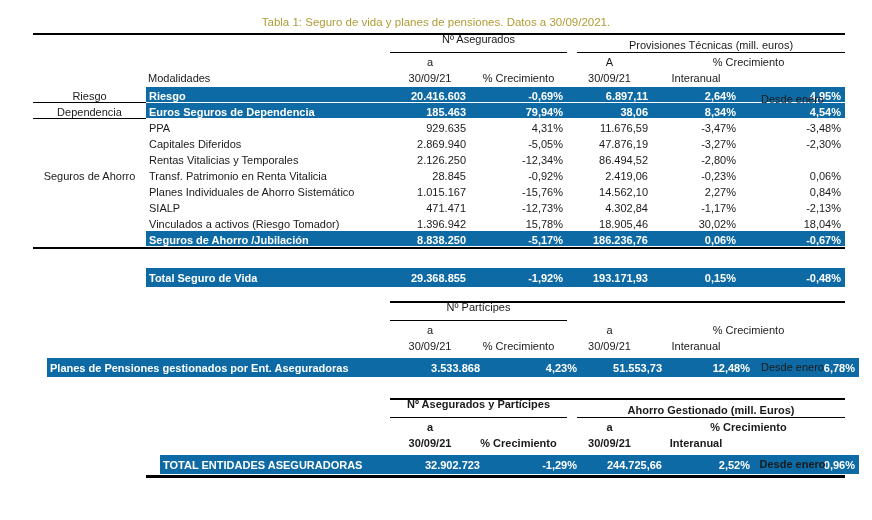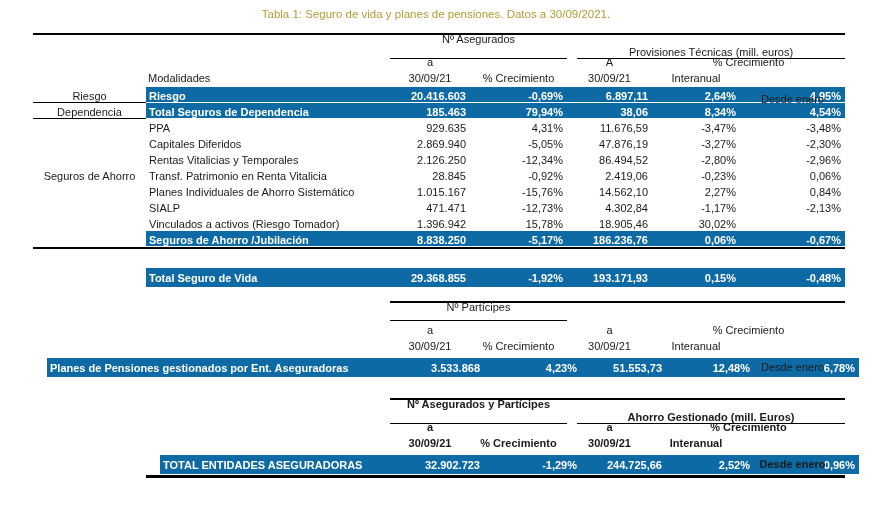--- a/index.html
+++ b/index.html
@@ -2,35 +2,35 @@
 <html style="--blue: #0e6aa4; --gold: #b09c35;"><head>
 <meta charset="utf-8">
 <style>
   html,body { margin:0; padding:0; background:#fff; }
   .sheet {
     position:relative; width:872px; height:520px; background:#ffffff;
     font-family:"Liberation Sans","DejaVu Sans",sans-serif; color:#1a1a1a;
     overflow:hidden;
   }
   .caption {
-    position:absolute; top:8px; left:0; width:100%;
+    position:absolute; top:16px; left:0; width:100%;
     text-align:center; font-size:11.5px; color:var(--gold,#b09c35);
   }
   .tw { position:absolute; left:33px; top:33px; width:812px; }
 
   .grid { display:grid; grid-template-columns:113px 244px 80px 97px 85px 88px 105px; }
 
   
   .hblock { position:relative; font-size:11px; }
   .hblock .hrule { position:absolute; top:0; right:0; height:2.4px; background:#000; }
   .hblock.fullrule .hrule { left:0; }
   .hblock.colsrule .hrule { left:357px; height:2px; }
   .hrowA { height:20px; }
   .hrowA .ghl { grid-column:3/5; text-align:center; border-bottom:1.2px solid #000; }
-  .hrowA .ghr { grid-column:5/8; text-align:center; border-bottom:1.2px solid #000; margin-left:10px; padding-top:13px; }
+  .hrowA .ghr { grid-column:5/8; text-align:center; border-bottom:1.2px solid #000; margin-left:10px; padding-top:6px; }
   .hrowB { height:17px; }
   .hrowB .a1 { grid-column:3; text-align:center; padding-top:3px; }
   .hrowB .a2 { grid-column:5; text-align:center; padding-top:3px; }
   .hrowB .gr { grid-column:6/8; text-align:center; padding-top:3px; }
   .hrowC { height:17px; line-height:17px; }
   .hrowC .mod { grid-column:2; padding-left:2px; }
   .hrowC .h1 { grid-column:3; text-align:center; }
   .hrowC .h2 { grid-column:4; text-align:center; }
   .hrowC .h3 { grid-column:5; text-align:center; }
   .hrowC .h4 { grid-column:6; text-align:center; }
@@ -94,21 +94,21 @@
     <div class="cell label">Riesgo</div>
     <div class="cell num">20.416.603</div>
     <div class="cell num">-0,69%</div>
     <div class="cell num">6.897,11</div>
     <div class="cell num">2,64%</div>
     <div class="cell num">4,95%</div>
   </div>
 
   <div class="grid trow blue gline">
     <div class="cell g">Dependencia</div>
-    <div class="cell label">Total Seguros de Dependencia</div>
+    <div class="cell label">Euros Seguros de Dependencia</div>
     <div class="cell num">185.463</div>
     <div class="cell num">79,94%</div>
     <div class="cell num">38,06</div>
     <div class="cell num">8,34%</div>
     <div class="cell num">4,54%</div>
   </div>
 
   <div class="grid trow">
     <div class="cell g"></div>
     <div class="cell label">PPA</div>
@@ -129,21 +129,20 @@
     <div class="cell num">-2,30%</div>
   </div>
 
   <div class="grid trow">
     <div class="cell g"></div>
     <div class="cell label">Rentas Vitalicias y Temporales</div>
     <div class="cell num">2.126.250</div>
     <div class="cell num">-12,34%</div>
     <div class="cell num">86.494,52</div>
     <div class="cell num">-2,80%</div>
-    <div class="cell num">-2,96%</div>
   </div>
 
   <div class="grid trow">
     <div class="cell g">Seguros de Ahorro</div>
     <div class="cell label">Transf. Patrimonio en Renta Vitalicia</div>
     <div class="cell num">28.845</div>
     <div class="cell num">-0,92%</div>
     <div class="cell num">2.419,06</div>
     <div class="cell num">-0,23%</div>
     <div class="cell num">0,06%</div>
@@ -169,20 +168,21 @@
     <div class="cell num">-2,13%</div>
   </div>
 
   <div class="grid trow">
     <div class="cell g"></div>
     <div class="cell label">Vinculados a activos (Riesgo Tomador)</div>
     <div class="cell num">1.396.942</div>
     <div class="cell num">15,78%</div>
     <div class="cell num">18.905,46</div>
     <div class="cell num">30,02%</div>
+    <div class="cell num">18,04%</div>
   </div>
 
   <div class="grid trow blue">
     <div class="cell g"></div>
     <div class="cell label">Seguros de Ahorro /Jubilación</div>
     <div class="cell num">8.838.250</div>
     <div class="cell num">-5,17%</div>
     <div class="cell num">186.236,76</div>
     <div class="cell num">0,06%</div>
     <div class="cell num">-0,67%</div>

